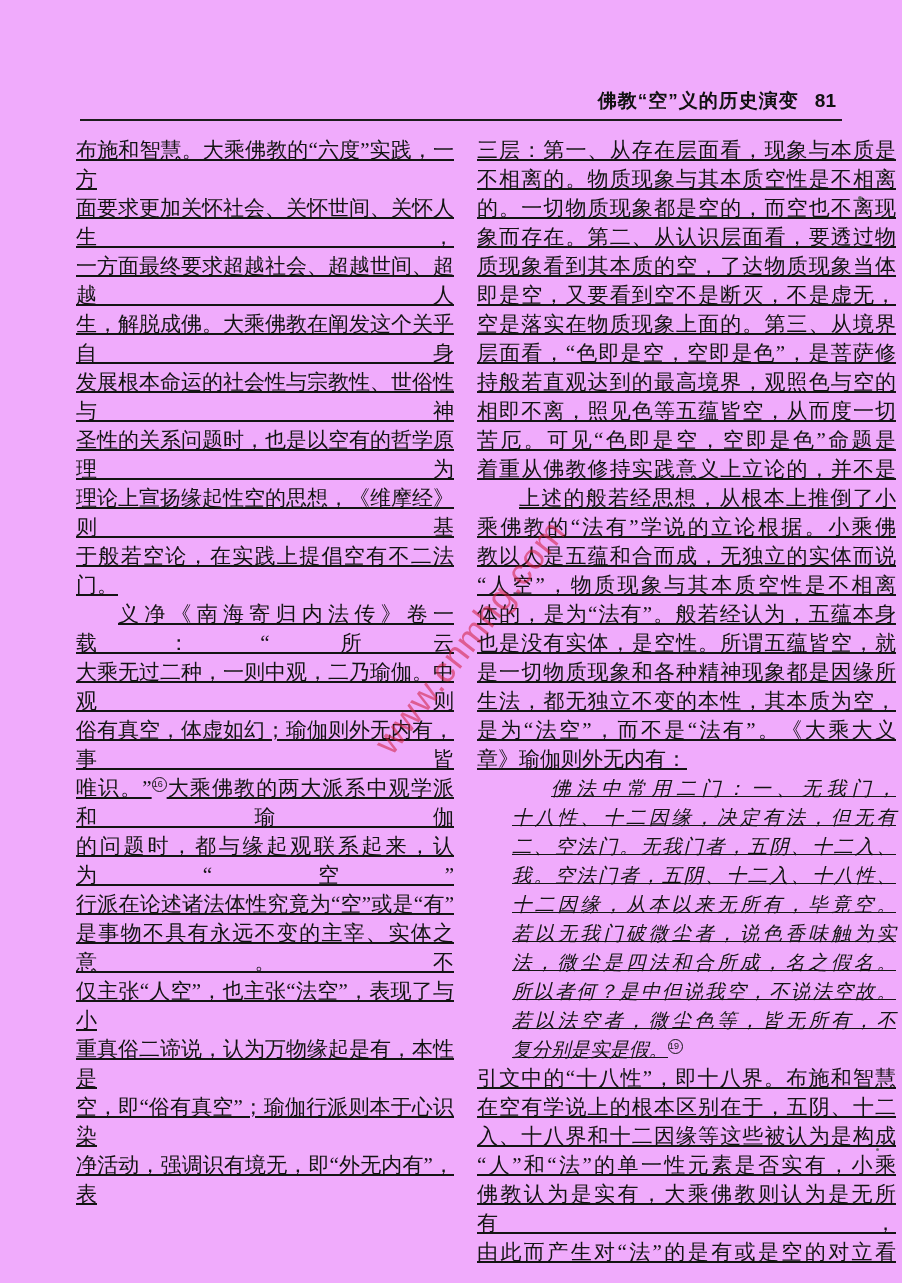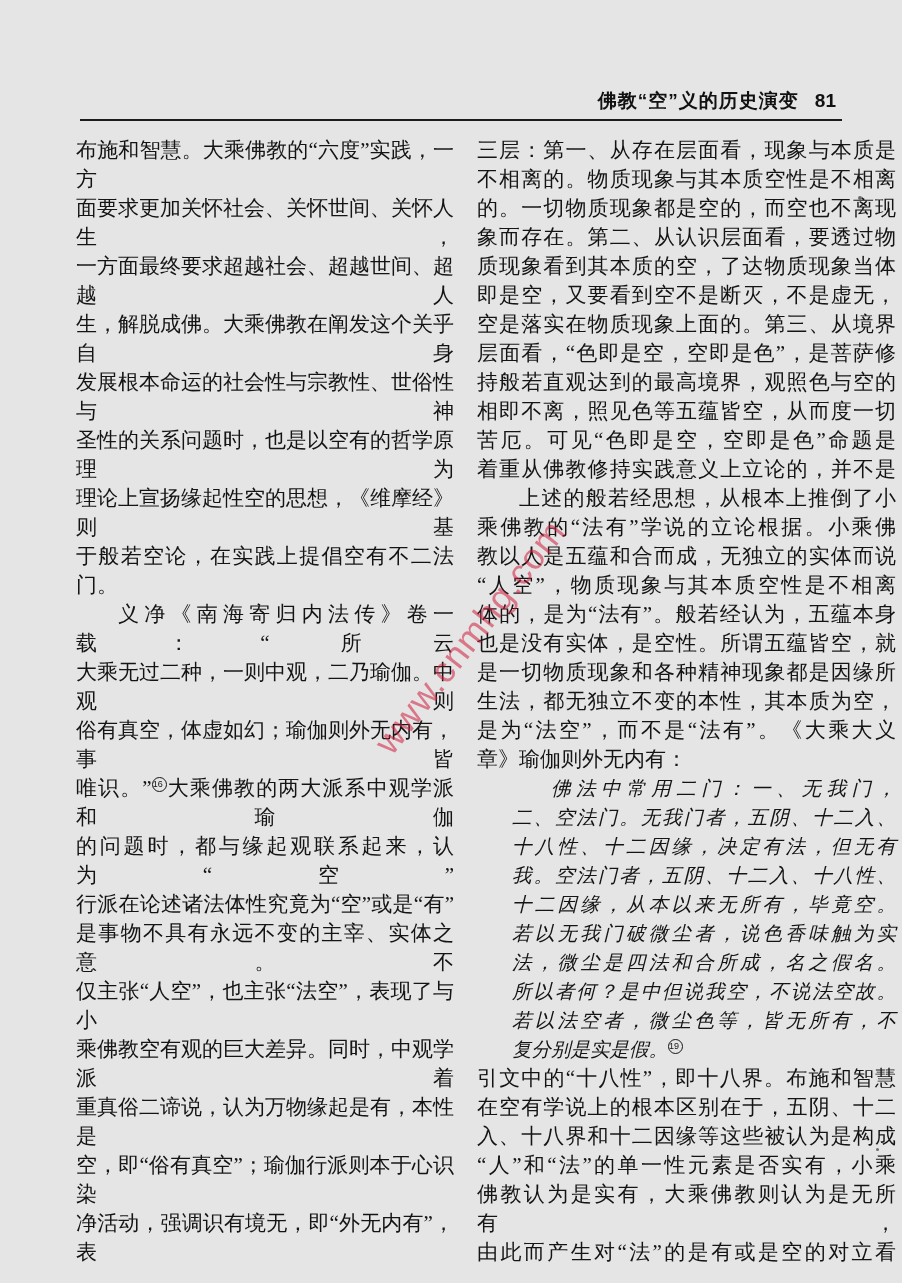--- a/index.html
+++ b/index.html
@@ -1,19 +1,19 @@
 <!DOCTYPE html>
 <html><head>
 <meta charset="utf-8">
 <style>
   html,body{margin:0;padding:0;}
   .page{
     position:relative;
     width:902px;height:1283px;
-    background:#e5e5e5;
+    background:#f0abfc;
     overflow:hidden;
     font-family:"Liberation Serif","DejaVu Serif",serif;
     color:#141414;
   }
   .header{
     position:absolute;
     top:88px;right:66px;
     font-family:"Liberation Sans","DejaVu Sans",sans-serif;
     font-weight:bold;
     font-size:19px;
@@ -29,21 +29,21 @@
     background:#1c1c1c;
   }
   .col{
     position:absolute;
     top:136px;
     font-size:21px;
     line-height:29px;
   }
   .col-left{left:76px;width:378px;}
   .col-right{left:477px;width:419px;}
-  .para{margin:0;padding:0;}
+  .para{margin:0;padding:0;text-decoration:underline;}
   .line{
     text-align:justify;
     text-align-last:justify;
     white-space:normal;
   }
   .line.last{text-align-last:left;}
   .line.indent{text-indent:2em;}
   .para.quote{
     padding-left:35px;
     font-size:19.5px;
@@ -102,21 +102,20 @@
       </div>
       <div class="para body">
         <div class="line indent">义净《南海寄归内法传》卷一载：“所云</div>
         <div class="line">大乘无过二种，一则中观，二乃瑜伽。中观则</div>
         <div class="line">俗有真空，体虚如幻；瑜伽则外无内有，事皆</div>
         <div class="line">唯识。”<span class="fn">16</span>大乘佛教的两大派系中观学派和瑜伽</div>
         <div class="line">的问题时，都与缘起观联系起来，认为“空”</div>
         <div class="line">行派在论述诸法体性究竟为“空”或是“有”</div>
         <div class="line">是事物不具有永远不变的主宰、实体之意。不</div>
         <div class="line">仅主张“人空”，也主张“法空”，表现了与小</div>
-        <div class="line">乘佛教空有观的巨大差异。同时，中观学派着</div>
         <div class="line">重真俗二谛说，认为万物缘起是有，本性是</div>
         <div class="line">空，即“俗有真空”；瑜伽行派则本于心识染</div>
         <div class="line">净活动，强调识有境无，即“外无内有”，表</div>
       </div>
     </div>
   <div class="col col-right" id="col-right">
       <div class="para body">
         <div class="line">三层：第一、从存在层面看，现象与本质是</div>
         <div class="line">不相离的。物质现象与其本质空性是不相离</div>
         <div class="line">的。一切物质现象都是空的，而空也不离现</div>
@@ -137,22 +136,22 @@
         <div class="line">“人空”，物质现象与其本质空性是不相离</div>
         <div class="line">体的，是为“法有”。般若经认为，五蕴本身</div>
         <div class="line">也是没有实体，是空性。所谓五蕴皆空，就</div>
         <div class="line">是一切物质现象和各种精神现象都是因缘所</div>
         <div class="line">生法，都无独立不变的本性，其本质为空，</div>
         <div class="line">是为“法空”，而不是“法有”。《大乘大义</div>
         <div class="line last">章》瑜伽则外无内有：</div>
       </div>
       <div class="para quote">
         <div class="line indent">佛法中常用二门：一、无我门，</div>
+        <div class="line">十八性、十二因缘，决定有法，但无有</div>
         <div class="line">二、空法门。无我门者，五阴、十二入、</div>
-        <div class="line">十八性、十二因缘，决定有法，但无有</div>
         <div class="line">我。空法门者，五阴、十二入、十八性、</div>
         <div class="line">十二因缘，从本以来无所有，毕竟空。</div>
         <div class="line">若以无我门破微尘者，说色香味触为实</div>
         <div class="line">法，微尘是四法和合所成，名之假名。</div>
         <div class="line">所以者何？是中但说我空，不说法空故。</div>
         <div class="line">若以法空者，微尘色等，皆无所有，不</div>
         <div class="line last">复分别是实是假。<span class="fn">19</span></div>
       </div>
       <div class="para body">
         <div class="line">引文中的“十八性”，即十八界。布施和智慧</div>

